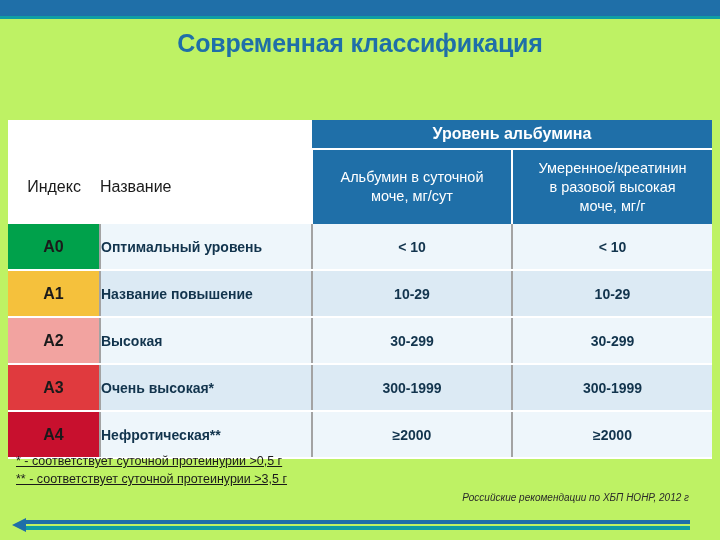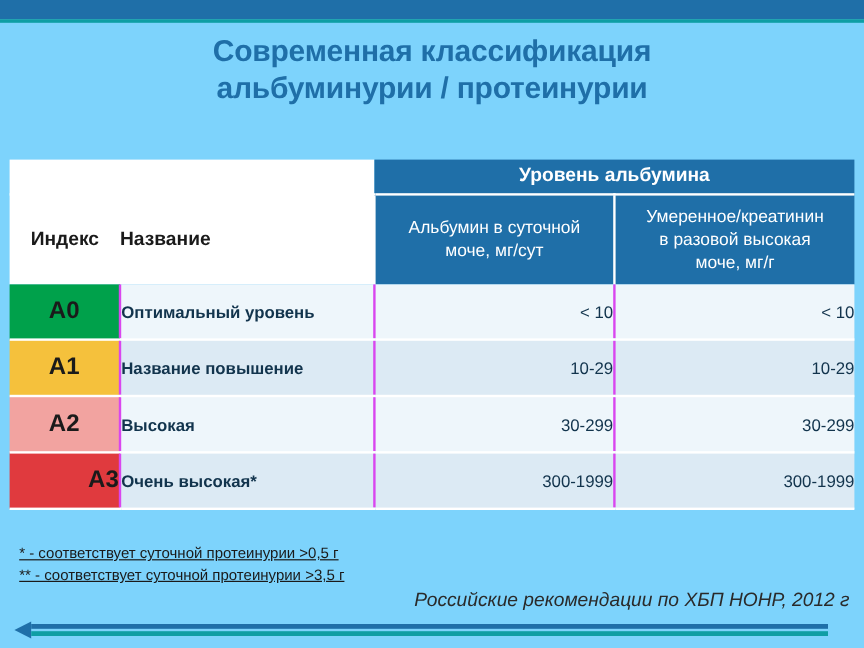--- a/index.html
+++ b/index.html
@@ -12,21 +12,21 @@
     background: #ffffff;
     font-family: "Liberation Sans", sans-serif;
     overflow: hidden;
     position: relative;
   }
   .slide {
     position: absolute;
     left: 0; top: 0;
     width: 720px;
     height: 540px;
-    background: #7dd3fc;
+    background: #bef264;
   }
   .top-bar {
     position: absolute;
     left: 0; top: 0;
     width: 720px;
     height: 16px;
     background: #1f6fa8;
   }
   .top-bar-accent {
     position: absolute;
@@ -45,21 +45,21 @@
     font-size: 25px;
     font-weight: bold;
     line-height: 31px;
     letter-spacing: -0.2px;
   }
 
   
   .tbl {
     position: absolute;
     left: 8px;
-    top: 133px;
+    top: 120px;
     width: 704px;
     border-collapse: collapse;
     table-layout: fixed;
   }
   .tbl td, .tbl th {
     padding: 0;
     vertical-align: middle;
   }
   .hdr-blank {
     background: #ffffff;
@@ -80,74 +80,74 @@
     font-size: 14.5px;
     text-align: center;
     height: 74px;
     line-height: 19px;
     border-left: 2px solid #ffffff;
   }
   .hdr-label {
     background: #ffffff;
     color: #1a1a1a;
     font-size: 16px;
-    font-weight: bold;
+    font-weight: normal;
     height: 74px;
     vertical-align: bottom;
     padding-bottom: 6px;
   }
   .hdr-index {
     text-align: center;
   }
   .hdr-name {
     padding-left: 28px;
   }
 
   .row td {
     height: 45px;
     border-bottom: 2px solid #ffffff;
-    border-left: 2px solid #d946ef;
+    border-left: 2px solid #a3a3a3;
   }
   .c-index {
     text-align: center;
-    font-size: 20px;
+    font-size: 16px;
     font-weight: bold;
     color: #1a1a1a;
     border-left: none !important;
   }
   .c-name {
     font-size: 14px;
     font-weight: bold;
     color: #12344d;
     padding-left: 10px;
   }
   .c-val {
-    text-align: right;
+    text-align: center;
     font-size: 14px;
-    font-weight: normal;
+    font-weight: bold;
     color: #12344d;
   }
 
   .band-a { background: #eef6fb; }
   .band-b { background: #dceaf4; }
 
   .note {
     position: absolute;
     left: 16px;
     top: 452px;
     font-size: 12.5px;
     color: #1a1a1a;
     line-height: 18px;
     text-decoration: underline;
   }
   .source {
     position: absolute;
-    right: 12px;
+    right: 31px;
     top: 492px;
-    font-size: 16px;
+    font-size: 10px;
     font-style: italic;
     color: #2a2a2a;
   }
 
   .bottom-rule-1 {
     position: absolute;
     left: 26px;
     top: 520px;
     width: 664px;
     height: 4px;
@@ -174,21 +174,20 @@
 </head>
 <body>
 
 <div class="slide">
 
   <div class="top-bar"></div>
   <div class="top-bar-accent"></div>
 
   <div class="title">
     <div>Современная классификация</div>
-    <div>альбуминурии / протеинурии</div>
   </div>
 
   <table class="tbl">
     <colgroup>
       <col style="width:92px">
       <col style="width:212px">
       <col style="width:200px">
       <col style="width:200px">
     </colgroup>
     <tbody>
@@ -226,26 +225,32 @@
       </tr>
 
       <tr class="row">
         <td class="c-index" style="background: rgb(242, 163, 160);">А2</td>
         <td class="c-name band-a">Высокая</td>
         <td class="c-val band-a">30-299</td>
         <td class="c-val band-a">30-299</td>
       </tr>
 
       <tr class="row">
-        <td class="c-index" style="background: rgb(224, 58, 62); text-align: right;">А3</td>
+        <td class="c-index" style="background: rgb(224, 58, 62);">А3</td>
         <td class="c-name band-b">Очень высокая*</td>
         <td class="c-val band-b">300-1999</td>
         <td class="c-val band-b">300-1999</td>
       </tr>
 
+      <tr class="row">
+        <td class="c-index" style="background: rgb(200, 16, 46);">А4</td>
+        <td class="c-name band-a">Нефротическая**</td>
+        <td class="c-val band-a">≥2000</td>
+        <td class="c-val band-a">≥2000</td>
+      </tr>
     </tbody>
   </table>
 
   <div class="note">
     <div>* - соответствует  суточной протеинурии &gt;0,5 г</div>
     <div>** - соответствует  суточной протеинурии &gt;3,5 г</div>
   </div>
 
   <div class="source">Российские рекомендации по ХБП НОНР, 2012 г</div>
 

